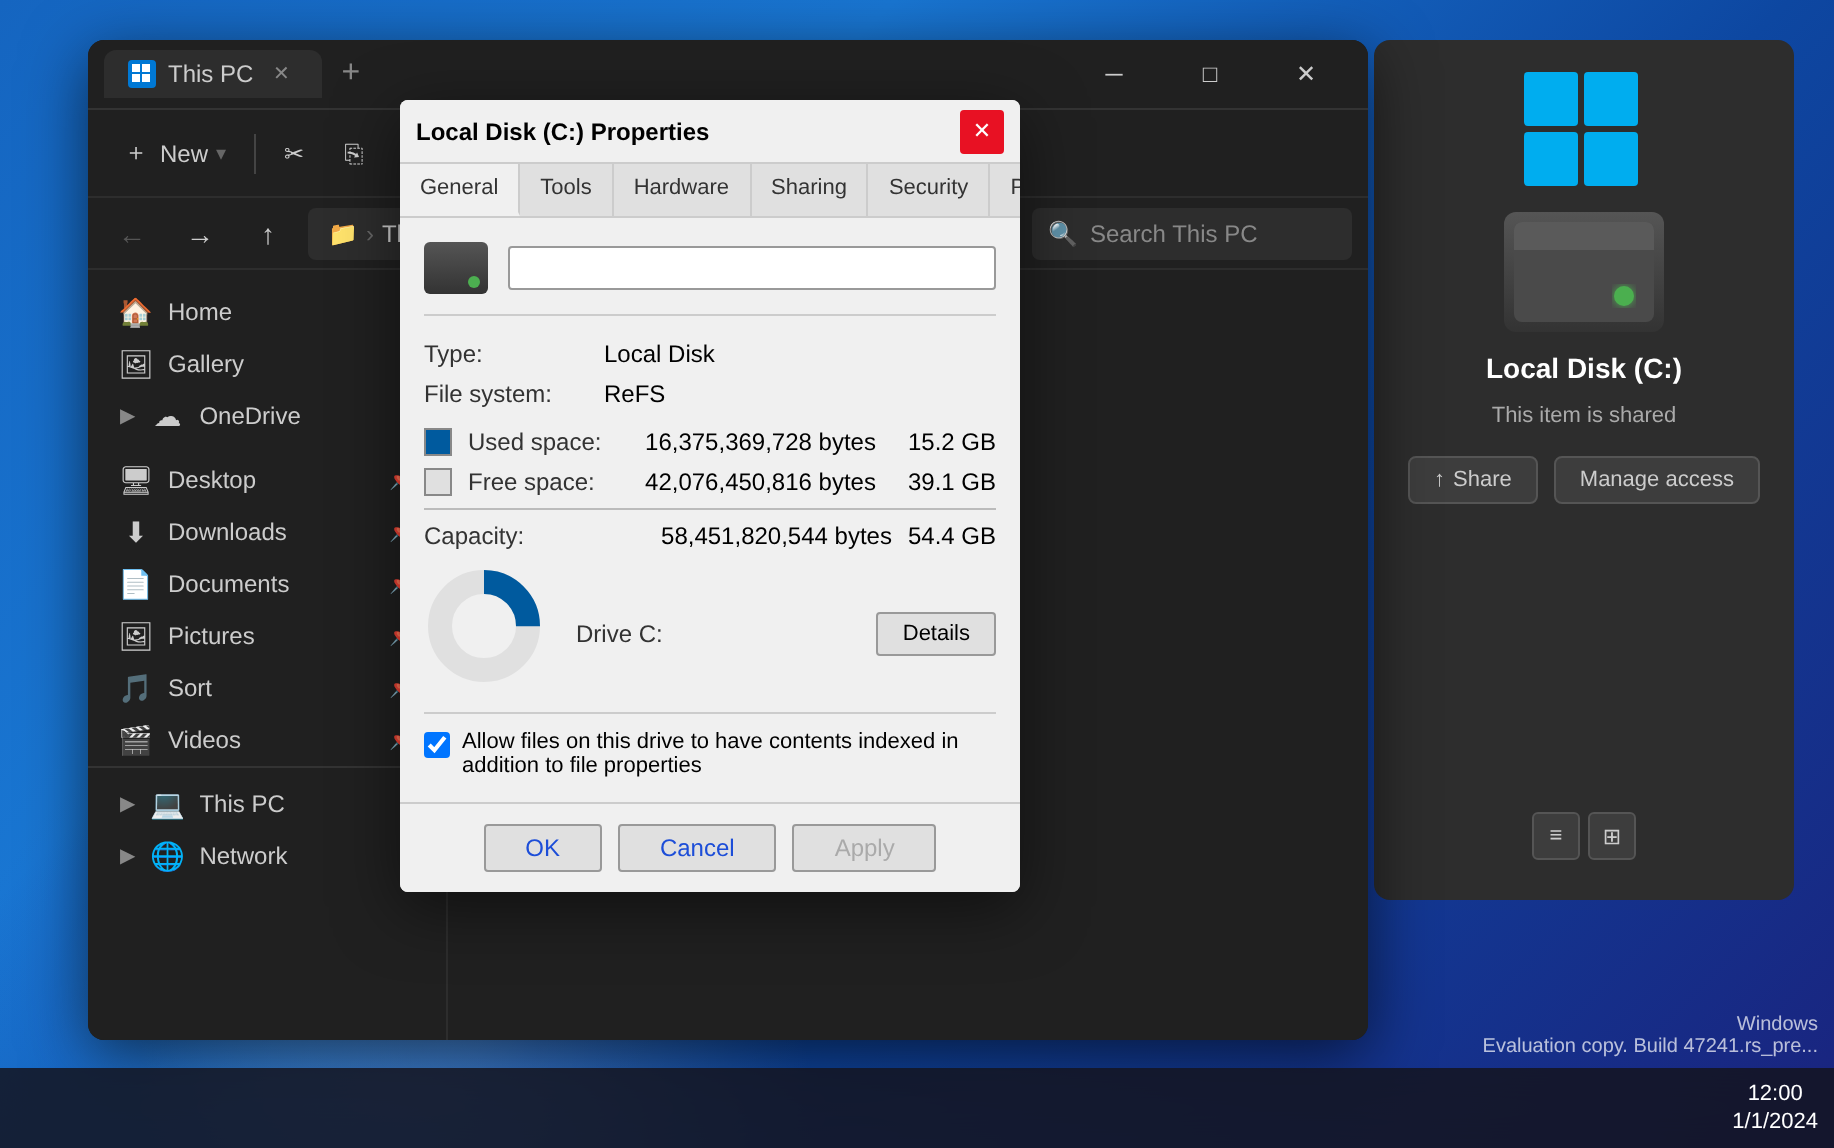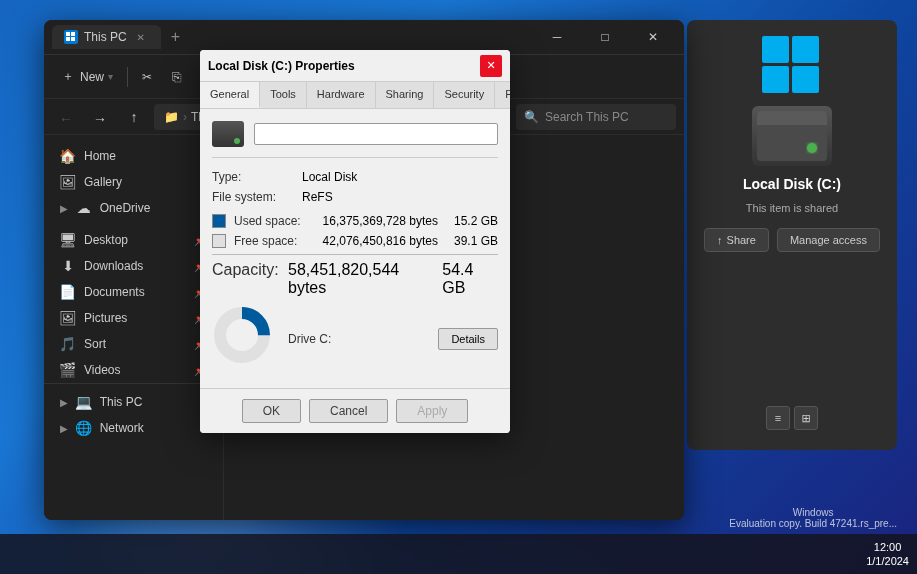--- a/index.html
+++ b/index.html
@@ -522,21 +522,21 @@
       flex-shrink: 0;
     }
     .space-label { color: #333; width: 80px; }
     .space-bytes { color: #000; margin-left: auto; }
     .space-gb { color: #000; margin-left: 8px; min-width: 40px; }
 
     .capacity-row {
       display: flex;
       margin-top: 4px;
       margin-bottom: 8px;
-      font-size: 16px;
+      font-size: 12px;
       border-top: 1px solid #bbb;
       padding-top: 6px;
     }
     .capacity-label { color: #333; width: 80px; }
     .capacity-bytes { color: #000; margin-left: auto; }
     .capacity-gb { color: #000; margin-left: 8px; min-width: 40px; }
 
     
     .donut-container {
       display: flex;
@@ -591,36 +591,36 @@
       background: #f0f0f0;
       border-top: 1px solid #ccc;
     }
     .dialog-footer-btn {
       padding: 4px 20px;
       background: #e0e0e0;
       border: 1px solid #999;
       border-radius: 2px;
       font-size: 12px;
       cursor: pointer;
-      color: #404040;
+      color: #1d4ed8;
     }
     .dialog-footer-btn.primary {
       background: #e0e0e0;
     }
     .dialog-footer-btn.disabled {
       color: #aaa;
       cursor: default;
     }
 
     
     .windows-info {
       position: absolute;
       bottom: 45px;
-      right: 20px;
-      text-align: center;
+      right: 8px;
+      text-align: right;
       color: rgba(255,255,255,0.7);
       font-size: 10px;
       z-index: 3;
     }
   </style>
 </head>
 <body>
 
 <div class="desktop">
   <div class="swirl"></div>
@@ -896,20 +896,24 @@
           </svg>
         </div>
         <div style="flex:1;">
           <div class="drive-label-row">
             <span>Drive C:</span>
             <button class="details-btn">Details</button>
           </div>
         </div>
       </div>
 
+      <div class="dialog-checkbox-row">
+        <input type="checkbox" class="dialog-checkbox" checked="" style="">
+        <span>Allow files on this drive to have contents indexed in addition to file properties</span>
+      </div>
     </div>
 
     <div class="dialog-footer">
       <button class="dialog-footer-btn primary">OK</button>
       <button class="dialog-footer-btn">Cancel</button>
       <button class="dialog-footer-btn disabled">Apply</button>
     </div>
   </div>
 
   <div class="windows-info">

